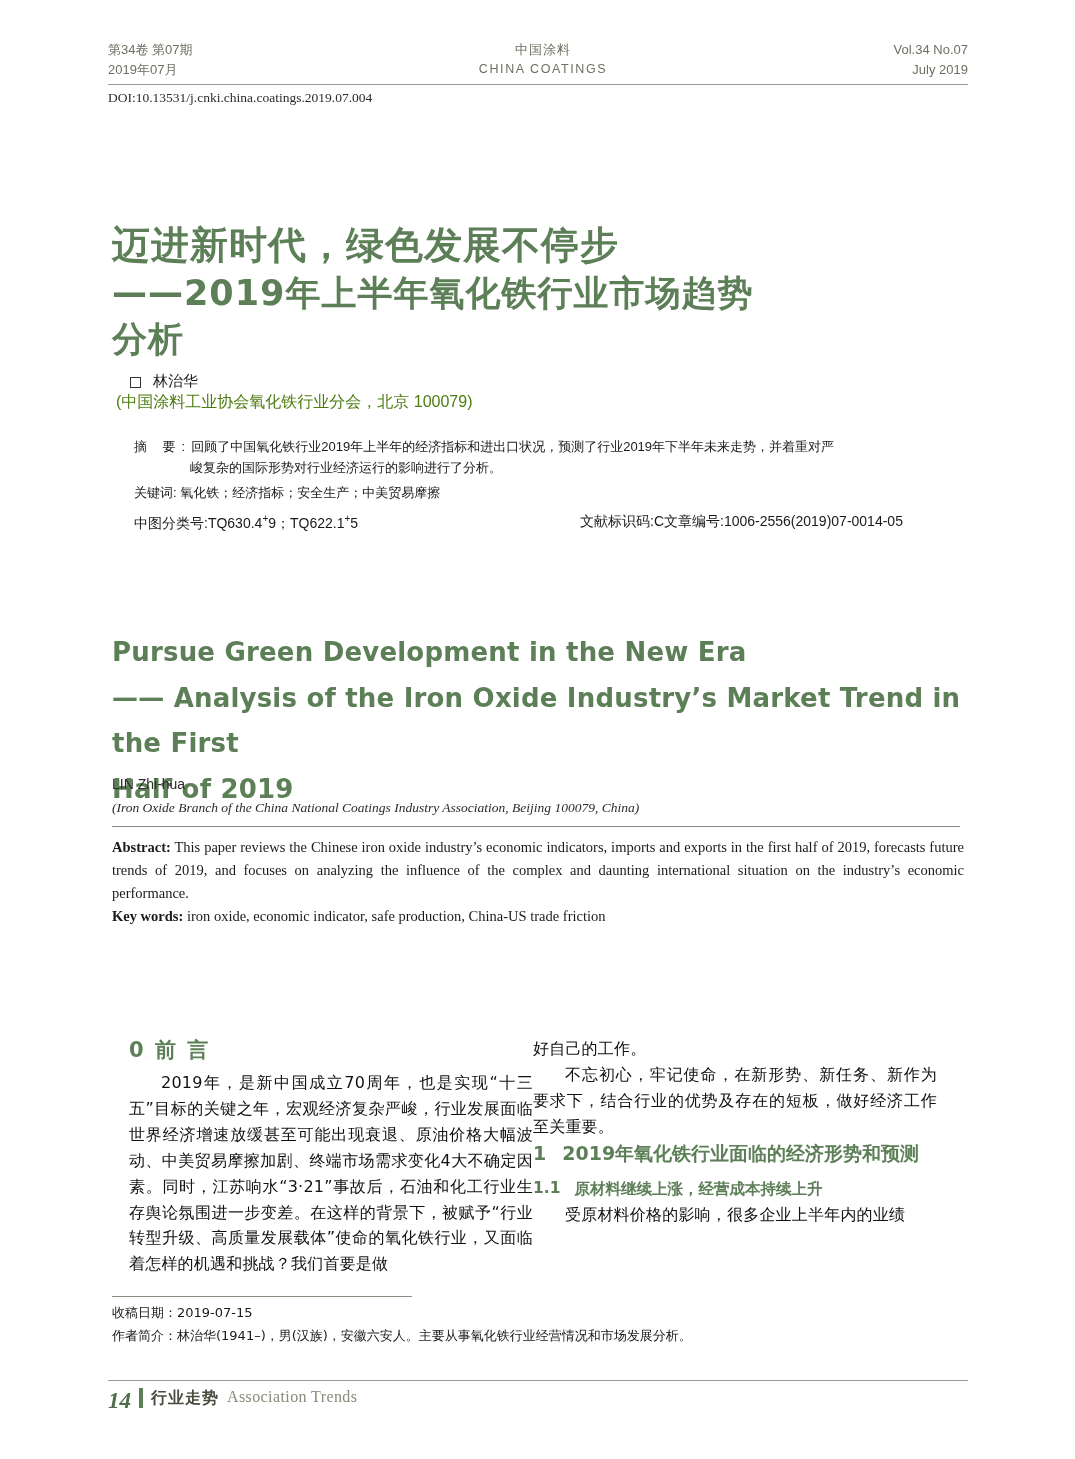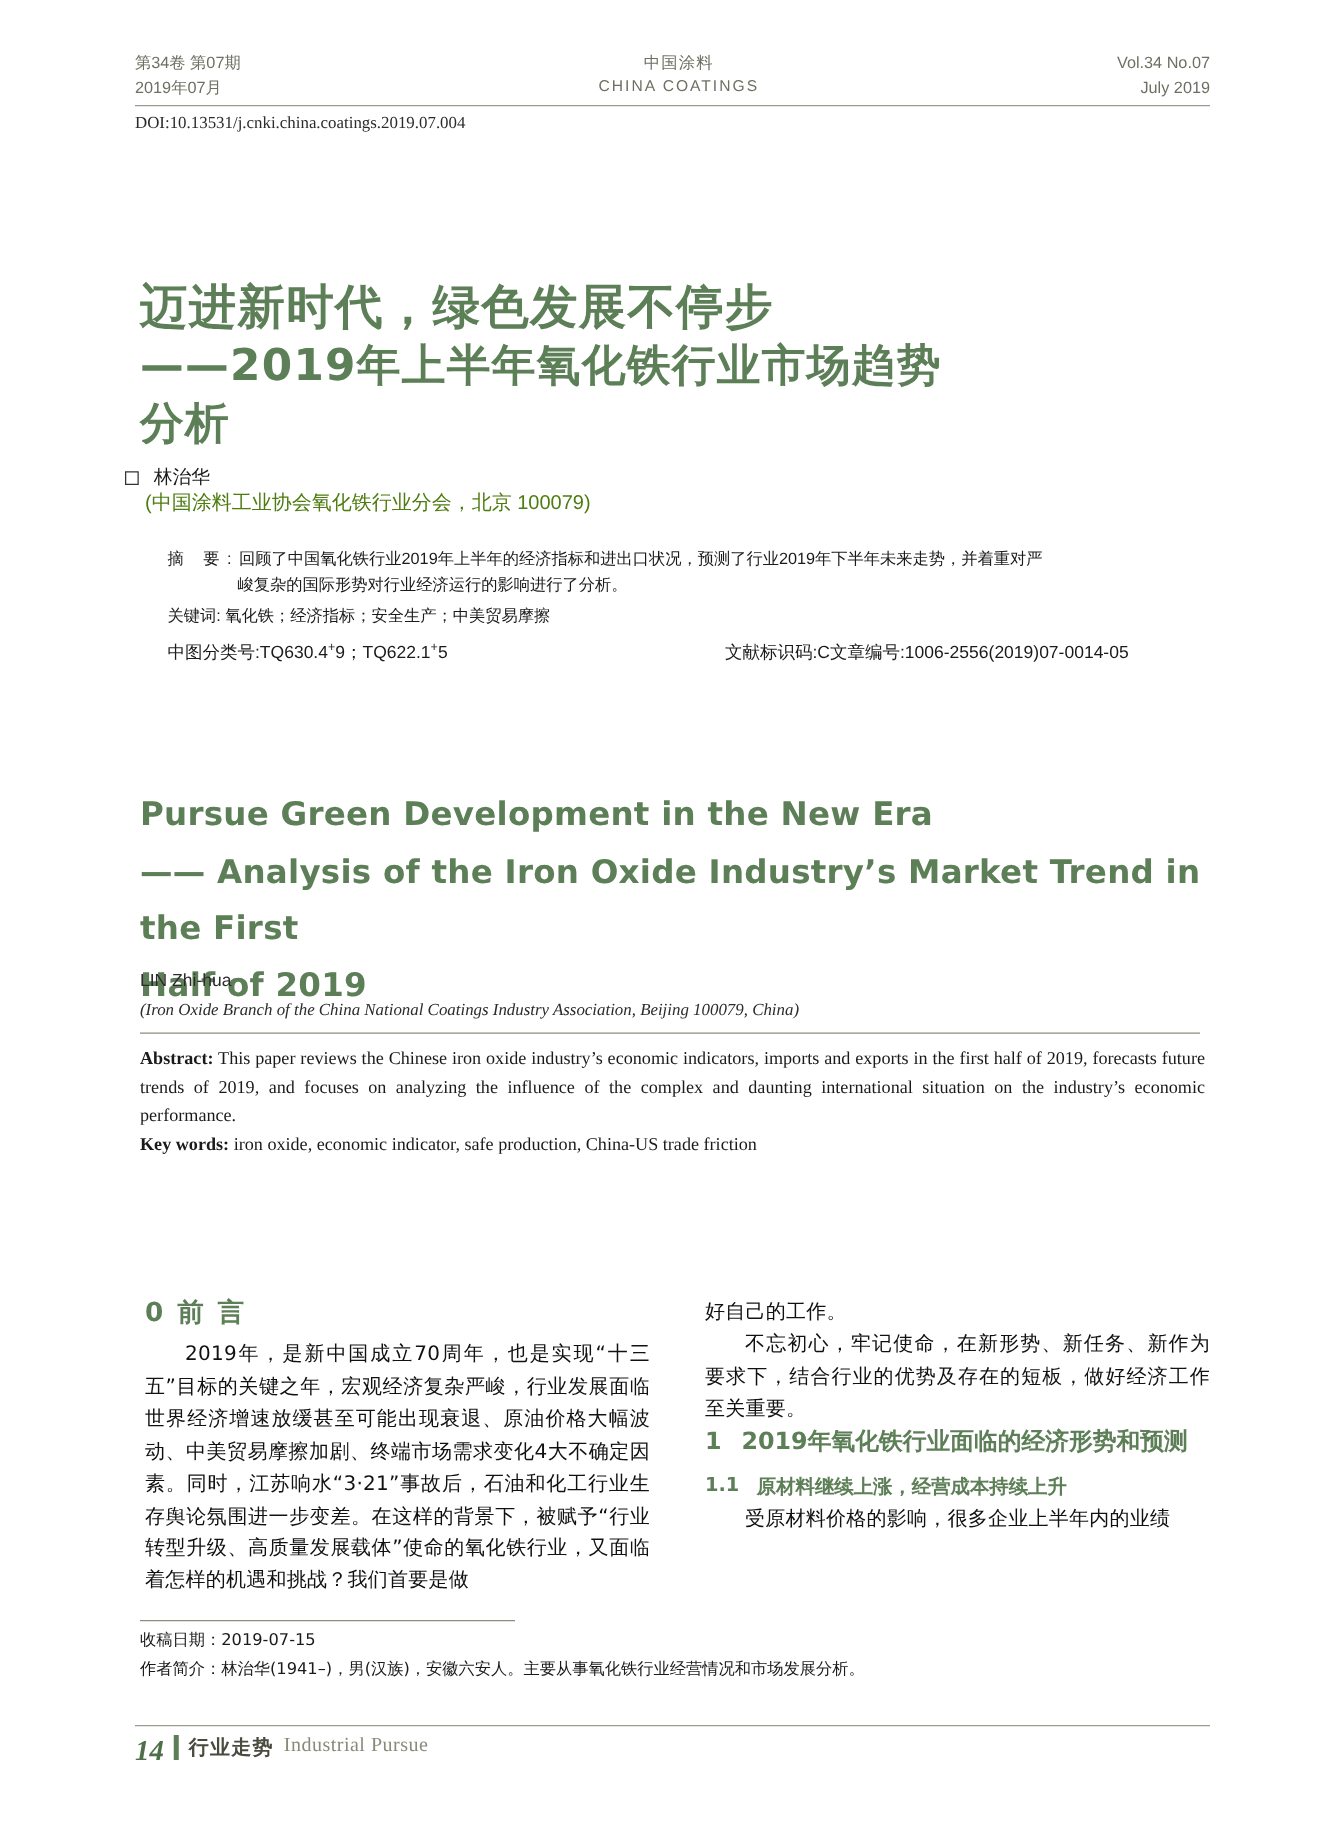--- a/index.html
+++ b/index.html
@@ -63,21 +63,21 @@
     font-size: 38px;
     line-height: 1.32;
     letter-spacing: 1px;
     margin-top: 24px;
   }
   .cn-title .line2,
   .cn-title .line3 { font-size: 35px; }
 
   .author-cn {
     position: absolute;
-    left: 100px;
+    left: 130px;
     top: 372px;
     font-size: 15px;
     color: #1a1a1a;
   }
   .author-cn .sq {
     display: inline-block;
     width: 9px;
     height: 9px;
     border: 1px solid #333;
     margin-right: 12px;
@@ -182,25 +182,24 @@
     top: 908px;
     width: 852px;
     font-family: "Liberation Serif", serif;
     font-size: 14.5px;
     color: #1a1a1a;
   }
 
   
   .body-cols {
     position: absolute;
-    left: 116px;
+    left: 129px;
     top: 1036px;
     width: 852px;
     display: flex;
-    gap: 44px;
   }
   .col { width: 404px; }
   .sec-h1 {
     color: #5d7f57;
     font-family: "DejaVu Sans", sans-serif;
     font-weight: bold;
     font-size: 21px;
     letter-spacing: 2px;
     margin: 0 0 6px 0;
   }
@@ -383,16 +382,16 @@
   <div class="footnotes">
     <div>收稿日期：2019-07-15</div>
     <div>作者简介：林治华(1941–)，男(汉族)，安徽六安人。主要从事氧化铁行业经营情况和市场发展分析。</div>
   </div>
 
   <div class="pg-rule"></div>
   <div class="pg-foot">
     <span class="pg-num">14</span>
     <span class="pg-bar"></span>
     <span class="pg-cn">行业走势</span>
-    <span class="pg-en">Industrial Pursue</span>
+    <span class="pg-en">Association Trends</span>
   </div>
 
 </div>
 
 </body></html>

